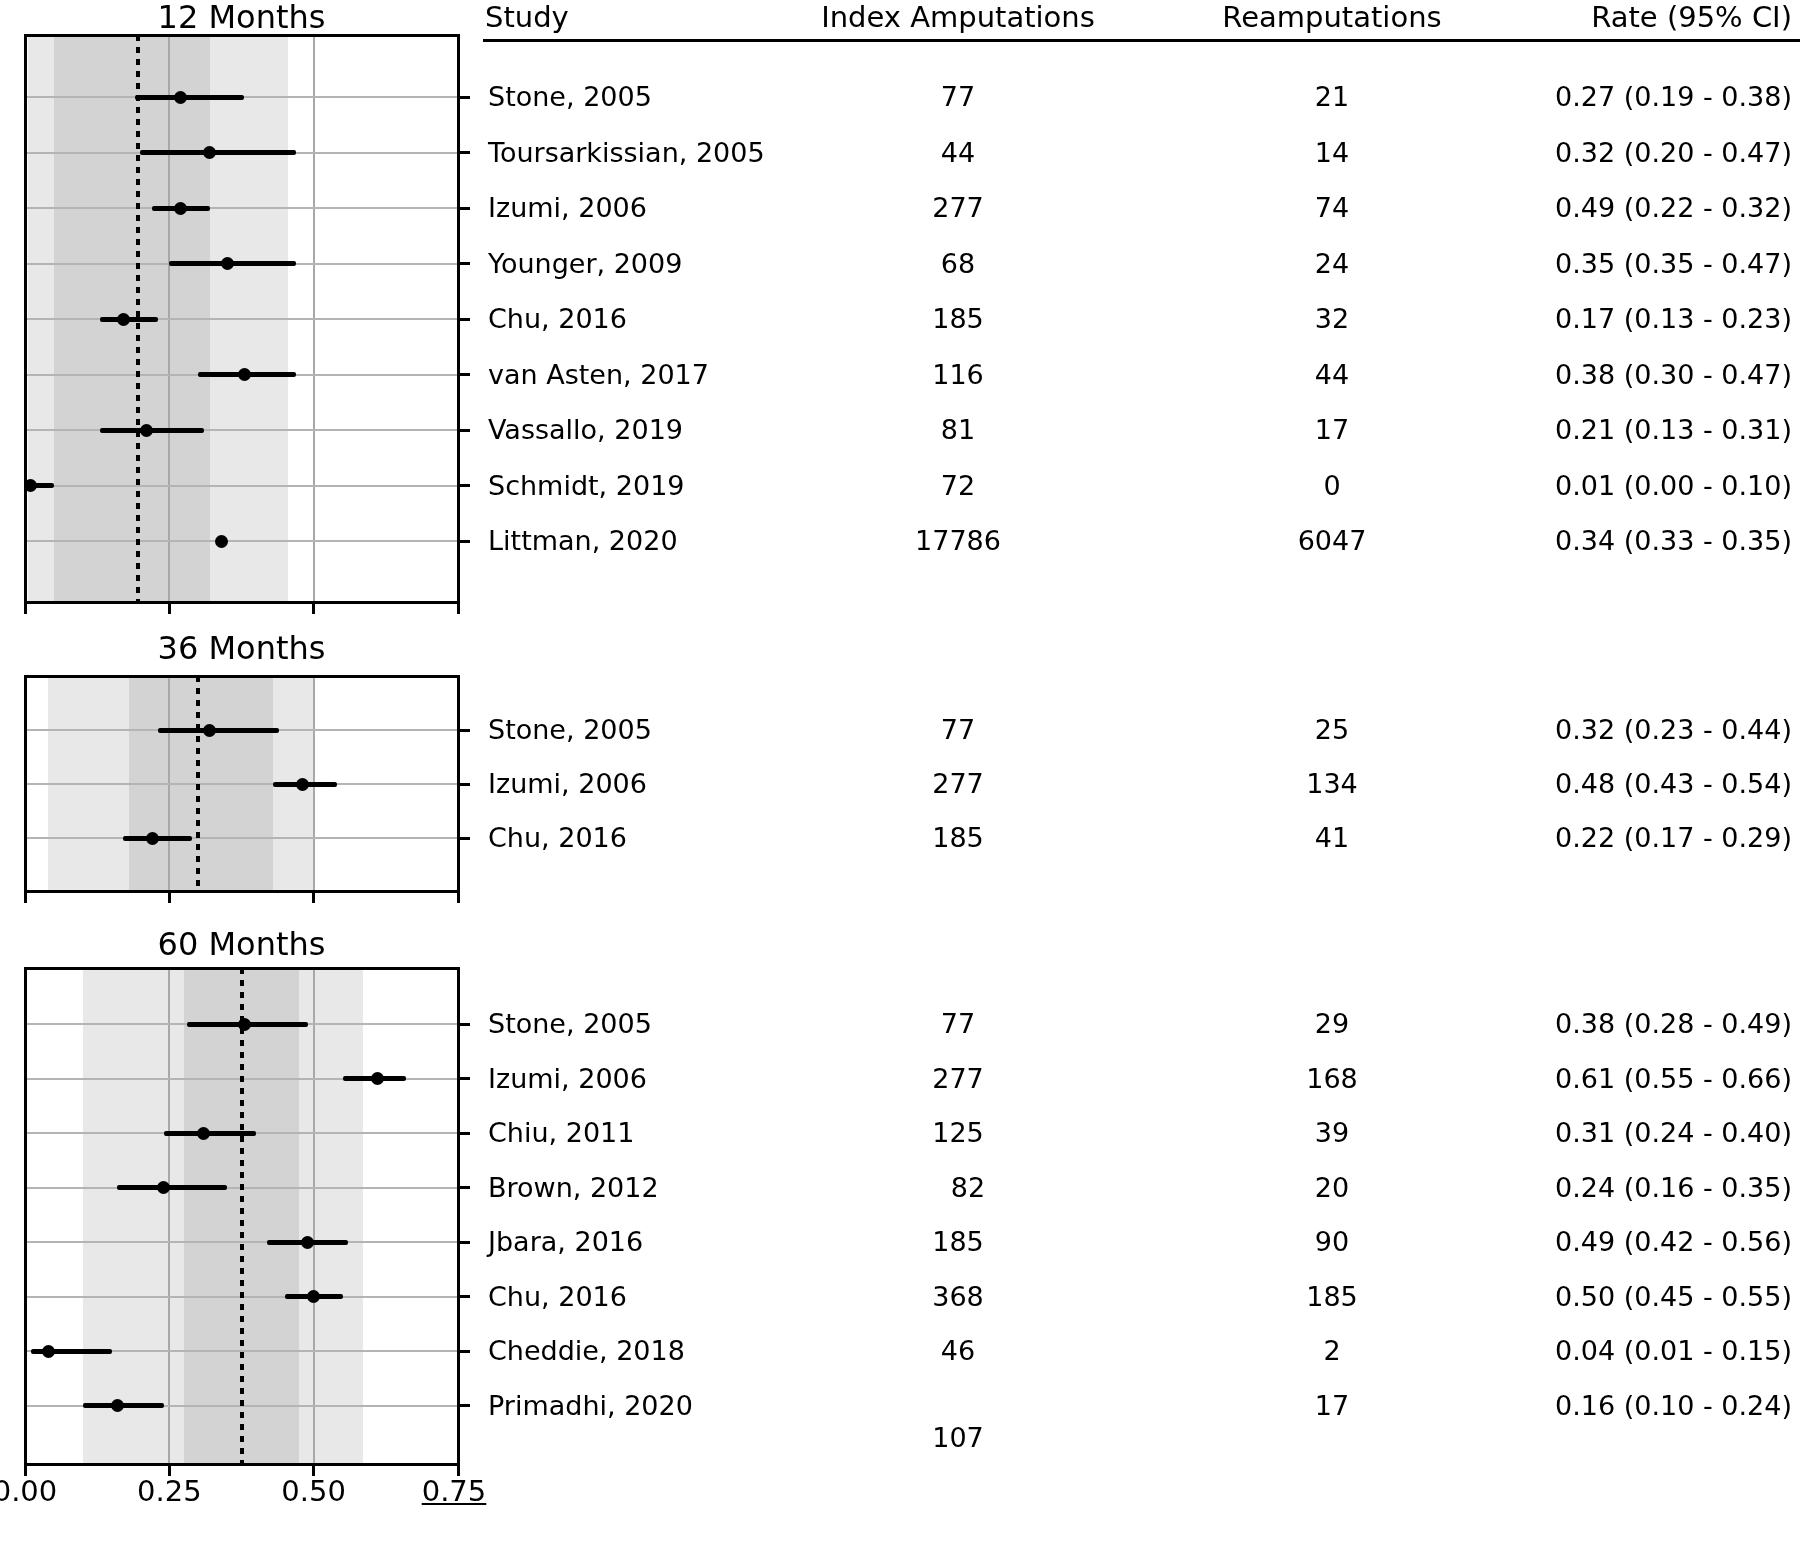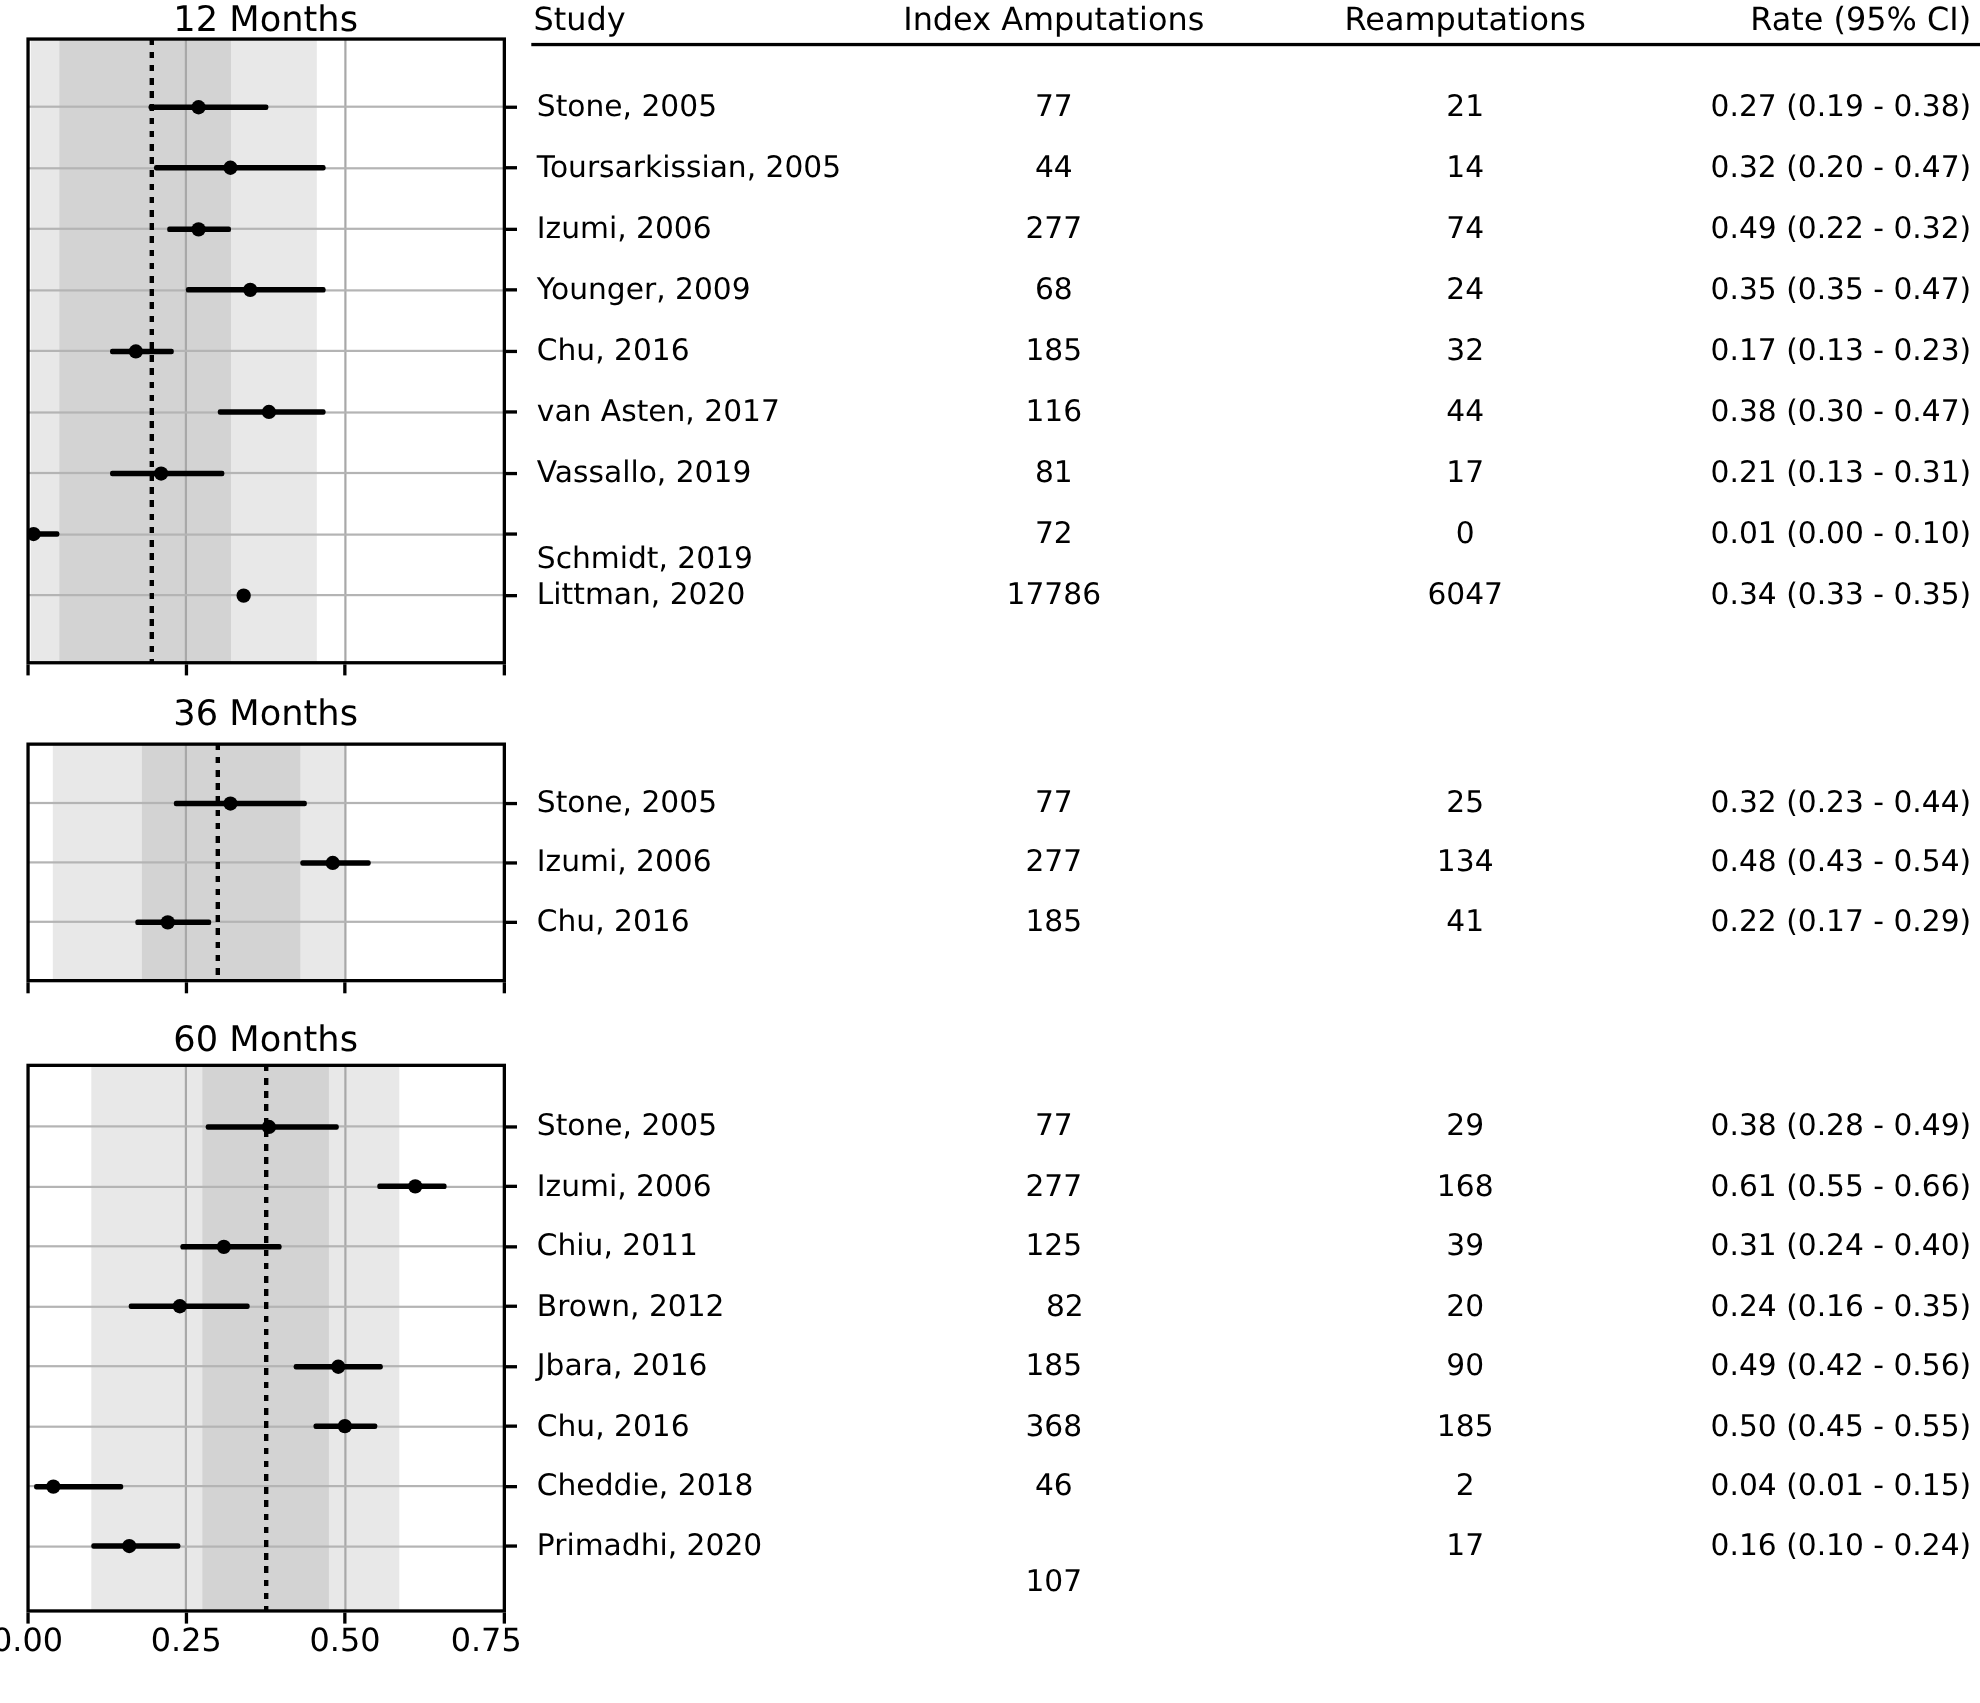--- a/index.html
+++ b/index.html
@@ -105,21 +105,21 @@
       <div class="cell" style="left: 488px; top: 357.5px;">van Asten, 2017</div>
       <div class="cell num" style="left: 758px; width: 400px; top: 357.5px;">116</div>
       <div class="cell num" style="left: 1132px; width: 400px; top: 357.5px;">44</div>
       <div class="cell rate" style="top: 357.5px;">0.38 (0.30 - 0.47)</div>
       <div class="rtick" style="position: absolute; left: 459px; top: 428.5px;"></div>
       <div class="cell" style="left: 488px; top: 413px;">Vassallo, 2019</div>
       <div class="cell num" style="left: 758px; width: 400px; top: 413px;">81</div>
       <div class="cell num" style="left: 1132px; width: 400px; top: 413px;">17</div>
       <div class="cell rate" style="top: 413px;">0.21 (0.13 - 0.31)</div>
       <div class="rtick" style="position: absolute; left: 459px; top: 484px;"></div>
-      <div class="cell" style="left: 488px; top: 468.5px; margin-top: 22px;">Schmidt, 2019</div>
+      <div class="cell" style="left: 488px; top: 468.5px;">Schmidt, 2019</div>
       <div class="cell num" style="left: 758px; width: 400px; top: 468.5px;">72</div>
       <div class="cell num" style="left: 1132px; width: 400px; top: 468.5px;">0</div>
       <div class="cell rate" style="top: 468.5px;">0.01 (0.00 - 0.10)</div>
       <div class="rtick" style="position: absolute; left: 459px; top: 539.5px;"></div>
       <div class="cell" style="left: 488px; top: 524px;">Littman, 2020</div>
       <div class="cell num" style="left: 758px; width: 400px; top: 524px;">17786</div>
       <div class="cell num" style="left: 1132px; width: 400px; top: 524px;">6047</div>
       <div class="cell rate" style="top: 524px;">0.34 (0.33 - 0.35)</div>
       <div class="pborder" style="left: 23.5px; top: 33.5px; width: 436px; height: 570px;"></div>
       <div class="xtick" style="position: absolute; left: 23.5px; top: 603.5px;"></div>
@@ -236,15 +236,15 @@
       <div class="cell num" style="left: 1132px; width: 400px; top: 1388.5px;">17</div>
       <div class="cell rate" style="top: 1388.5px;">0.16 (0.10 - 0.24)</div>
       <div class="pborder" style="left: 23.5px; top: 966.5px; width: 436px; height: 499px;"></div>
       <div class="xtick" style="position: absolute; left: 23.5px; top: 1465.5px;"></div>
       <div class="xtick" style="position: absolute; left: 167.833px; top: 1465.5px;"></div>
       <div class="xtick" style="position: absolute; left: 312.167px; top: 1465.5px;"></div>
       <div class="xtick" style="position: absolute; left: 456.5px; top: 1465.5px;"></div>
       <div class="xticklabel" style="left: -45px;">0.00</div>
       <div class="xticklabel" style="left: 99.3333px;">0.25</div>
       <div class="xticklabel" style="left: 243.667px;">0.50</div>
-      <div class="xticklabel" style="left: 372px;">0.75</div>
+      <div class="xticklabel" style="left: 384px; text-decoration: underline;">0.75</div>
     </div>
 </div>
 
 </body></html>

